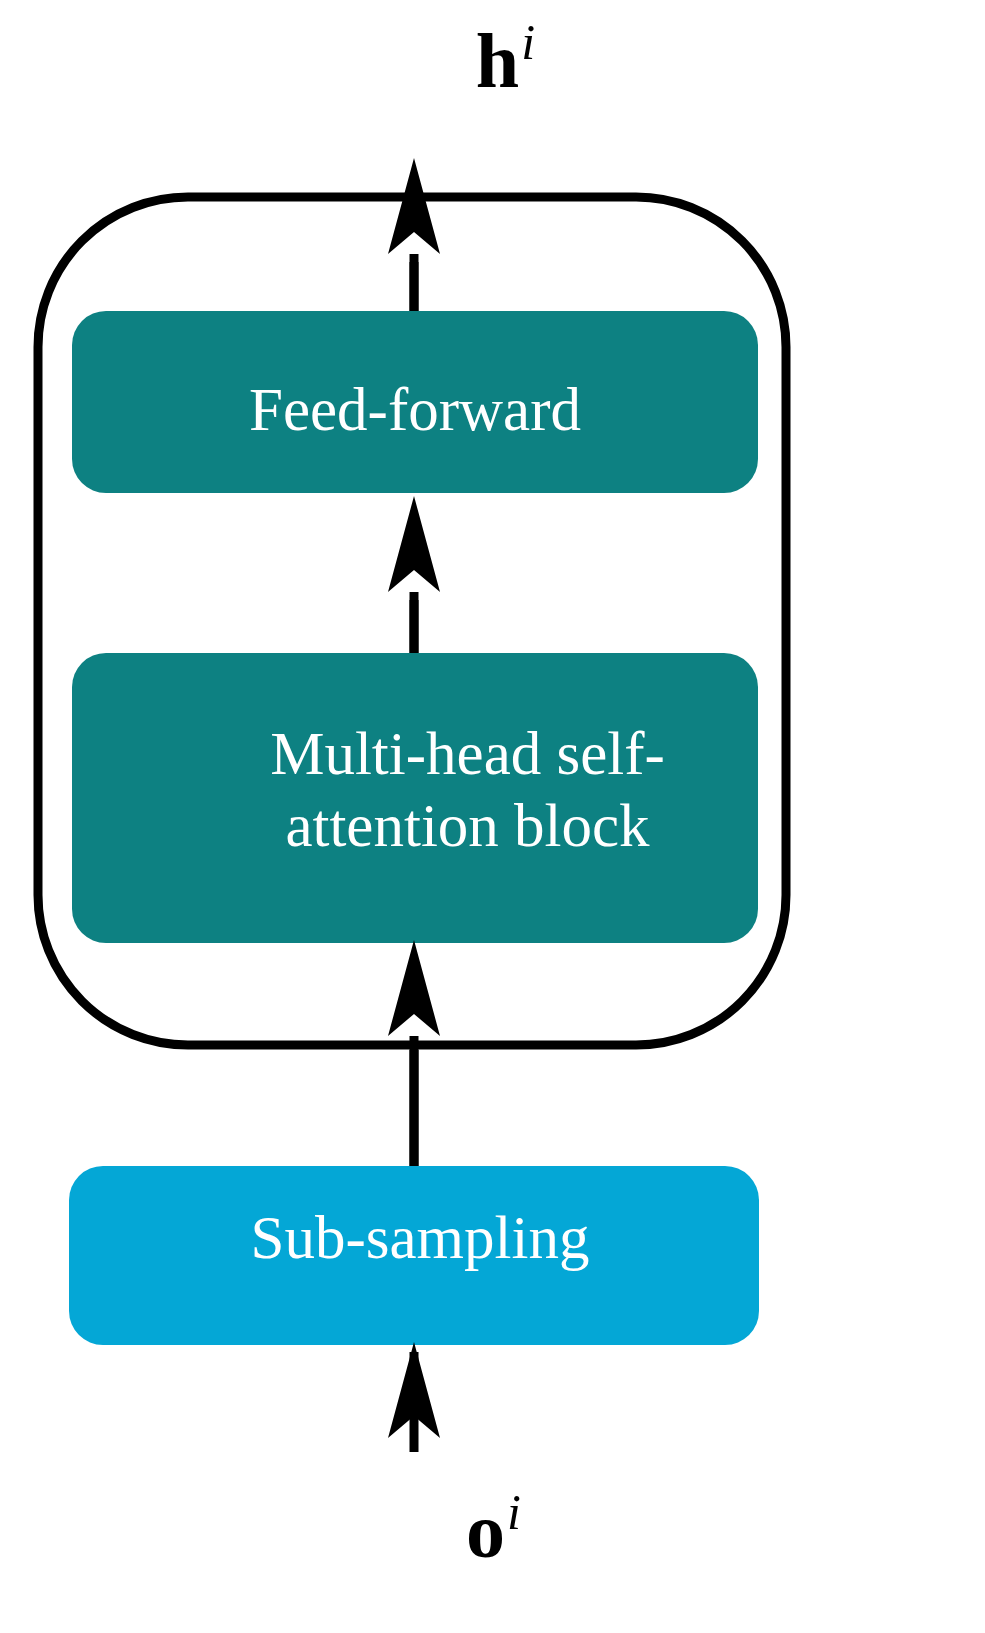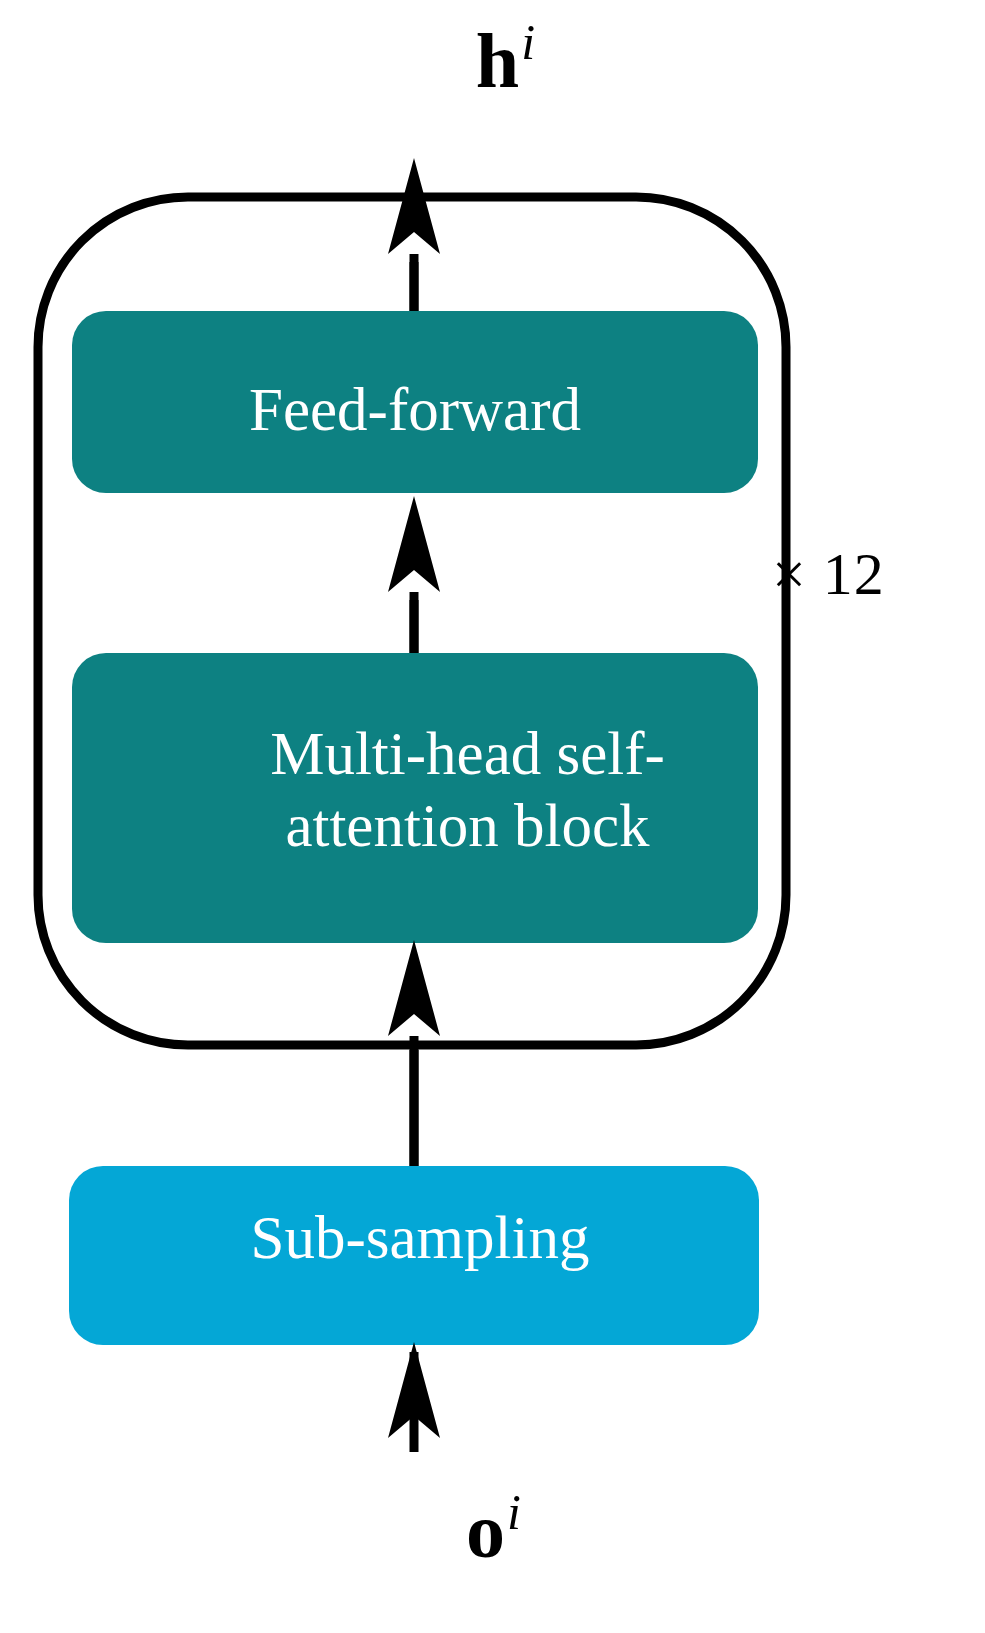--- a/index.html
+++ b/index.html
@@ -129,21 +129,20 @@
   </svg>
 
   <div class="math-label" id="label-h">
     <span class="var">h</span><span class="sup">i</span>
   </div>
 
   <div class="math-label" id="label-o">
     <span class="var">o</span><span class="sup">i</span>
   </div>
 
-  <div id="repeat-label">× 12</div>
 
   <div class="block-text" id="text-feed-forward">Feed-forward</div>
 
   <div class="block-text" id="text-attention">Multi-head self-
 attention block</div>
 
   <div class="block-text" id="text-subsampling">Sub-sampling</div>
 
 </div>
 

